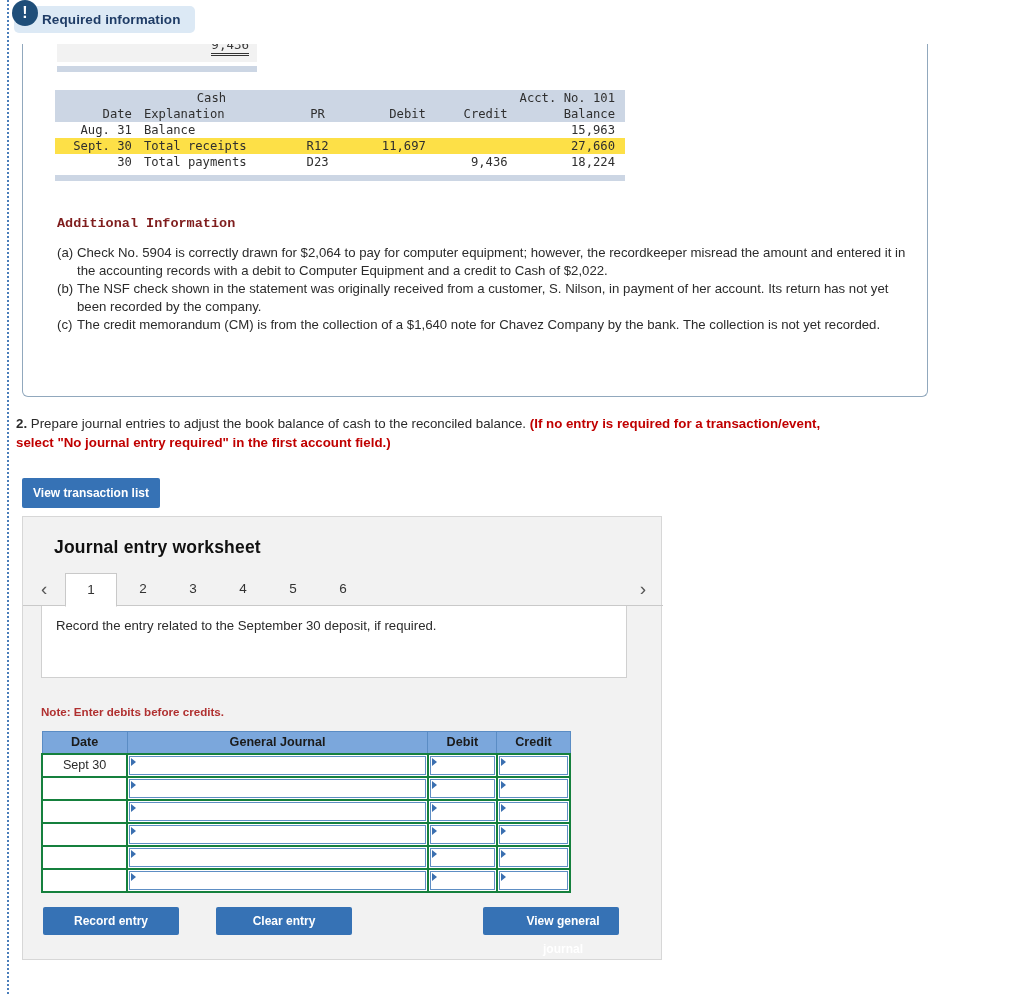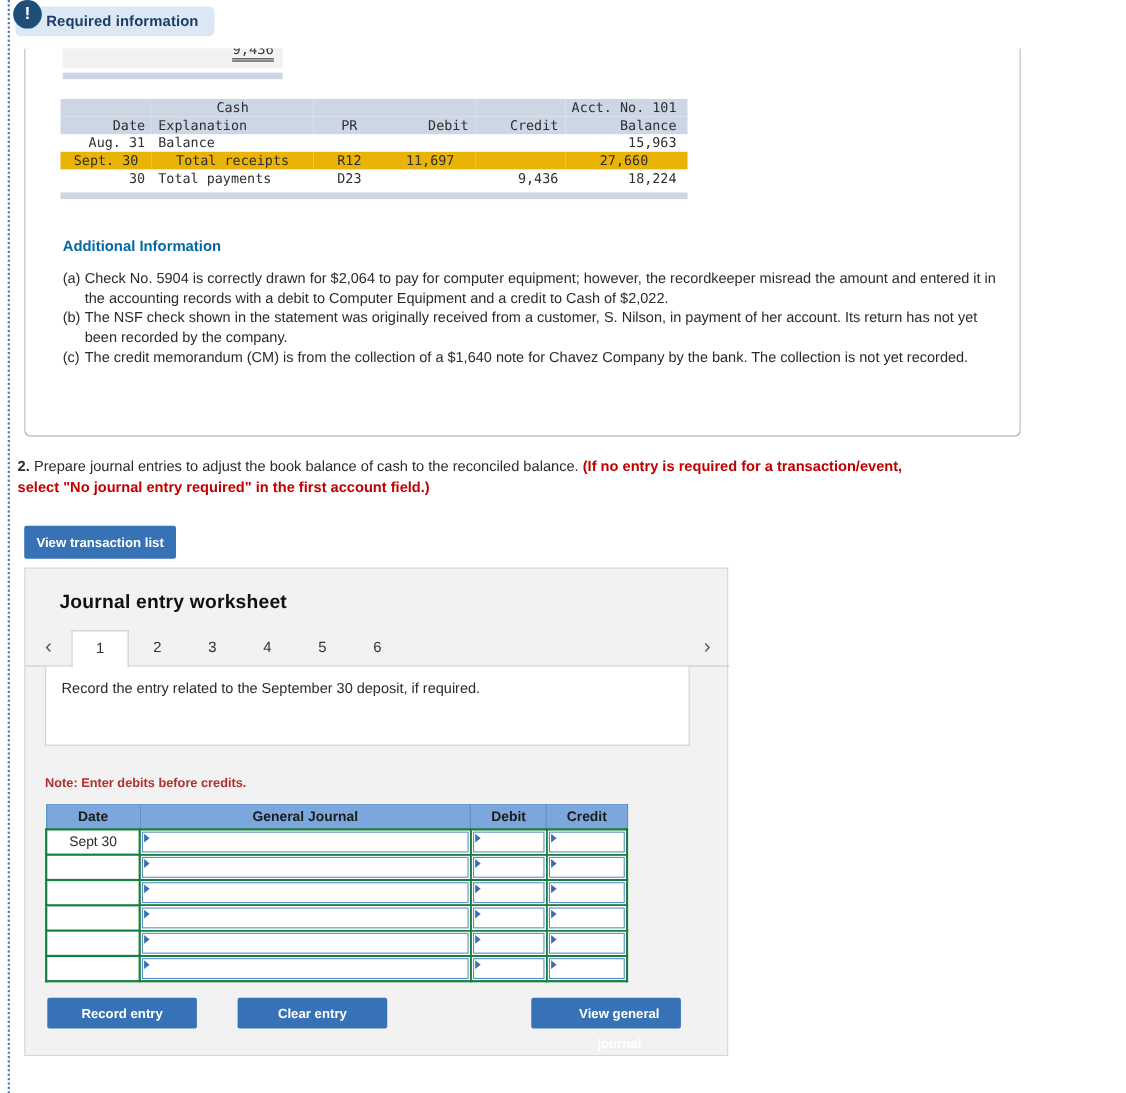--- a/index.html
+++ b/index.html
@@ -93,42 +93,43 @@
     position: absolute;
     left: 32px; top: 46px;
     width: 570px;
     border-collapse: collapse;
     font-family: "DejaVu Sans Mono", monospace;
     font-size: 12.2px;
     color: #2f2f2f;
   }
   .ledger td, .ledger th { padding: 1px 6px; font-weight: normal; white-space: nowrap; }
   .ledger .hdr-band td { background: #ccd6e4; }
-  .ledger tr.alt td { background: #eab308; text-align: center; }
+  .ledger tr.alt td { background: #fde047; }
   .ledger .c-date  { text-align: right; width: 84px; }
   .ledger .c-exp   { text-align: left;  width: 150px; }
   .ledger .c-pr    { text-align: center;width: 68px; }
   .ledger .c-debit { text-align: right; width: 84px; }
   .ledger .c-credit{ text-align: right; width: 84px; }
   .ledger .c-bal   { text-align: right; width: 92px; padding-right: 10px; }
   .ledger .title-cash { text-align: center; }
   .ledger-foot {
     position: absolute;
     left: 32px; top: 131px;
     width: 570px; height: 6px;
     background: #ccd6e4;
   }
 
   
   .addl-title {
     position: absolute;
     left: 34px; top: 172px;
     font-size: 13.5px;
     font-weight: bold;
-    color: #0369a1;
+    color: #7f1d1d;
+    font-family: Liberation Mono, monospace;
   }
   .addl-list {
     position: absolute;
     left: 34px; top: 200px;
     width: 852px;
     font-size: 13.2px;
     line-height: 17.5px;
     color: #2b2b2b;
   }
   .addl-item { display: flex; margin-bottom: 1px; }

